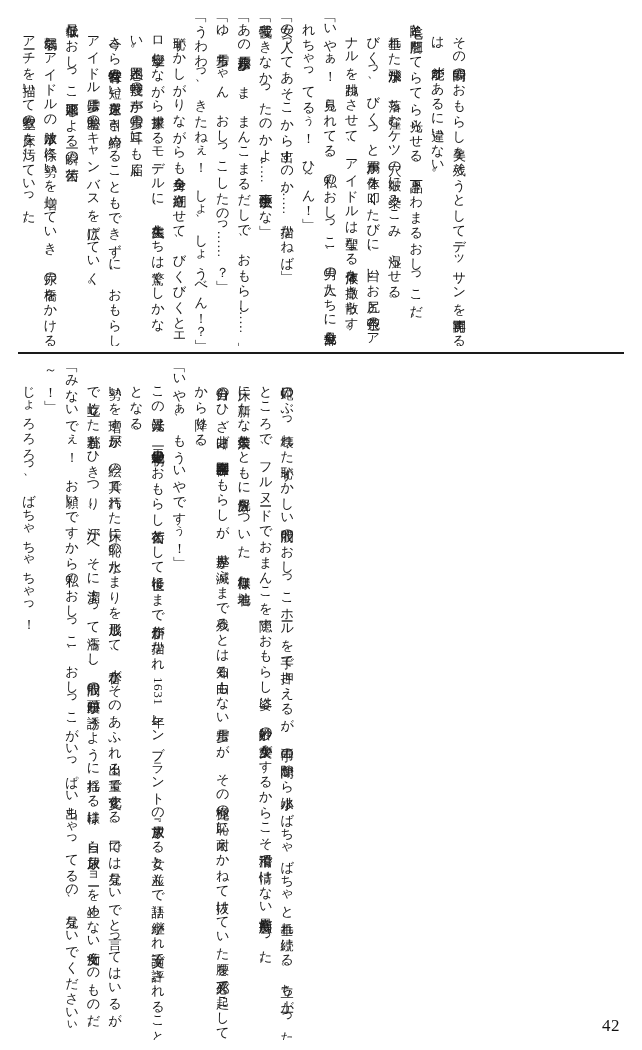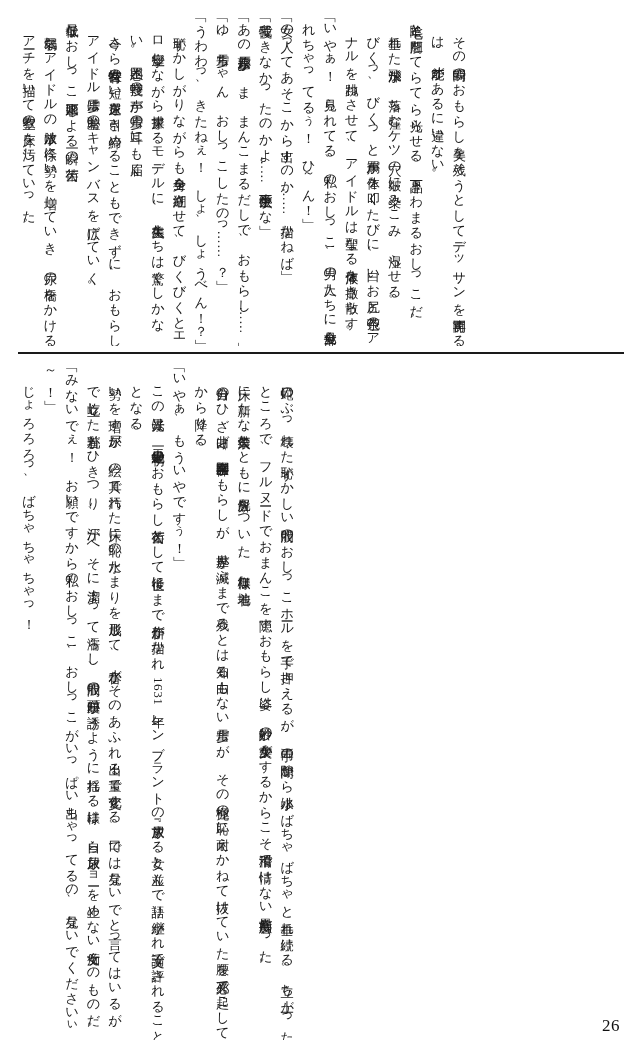--- a/index.html
+++ b/index.html
@@ -132,15 +132,15 @@
       <p class="para vtext">「みないでぇ！　お願いですから私のおしっこ、おしっこがいっぱい出ちゃってるの、見ないでくださいぃ～！」</p>
       <p class="para vtext indent-1">勢いを増す尿が、絵の具で汚れた床に恥の水たまりを形成して、水音がそのあふれ出る量で変化する。口では見ないでと言ってはいるが、羞恥心で屹立した乳首がひきつり、汗がへそに溜まって濡らし、股間の白饅頭が誘うように揺れる様は、自ら放尿ショーを止めない痴女そのものだ。</p>
       <p class="para vtext indent-1">この光景は、二十一世紀最初のおもらし芸術として後世にまで新作が描かれ、1631年レンブラントの『放尿する女』と並んで語り継がれ論文で評されることとなる。</p>
       <p class="para vtext">「いやぁ、もういやですぅ！」</p>
       <p class="para vtext indent-1">自分のひざ曲げV字開脚全裸おもらしが、世界が滅ぶまで残るとは知る由もない雪歩だが、その究極の恥に耐えかねて抜けていた腰を必死で起こして机から降りる。</p>
       <p class="para vtext indent-1">床に新たな失禁痕とともに尻餅をついた、無様な着地。</p>
       <p class="para vtext indent-1">蛇口のぶっ壊れた恥ずかしい股間のおしっこホールを手で押さえるが、両手の隙間から小水はばちゃばちゃと垂れ続ける。立ち上がったところで、フルヌードでおまんこを隠すおもらし姿は、妙齢の美少女がするからこそ滑稽で情けない異常痴態だった。</p>
     </div>
   </div>
 
-  <div class="page-number">26</div>
+  <div class="page-number">42</div>
 
 </div>
 
 </body></html>

